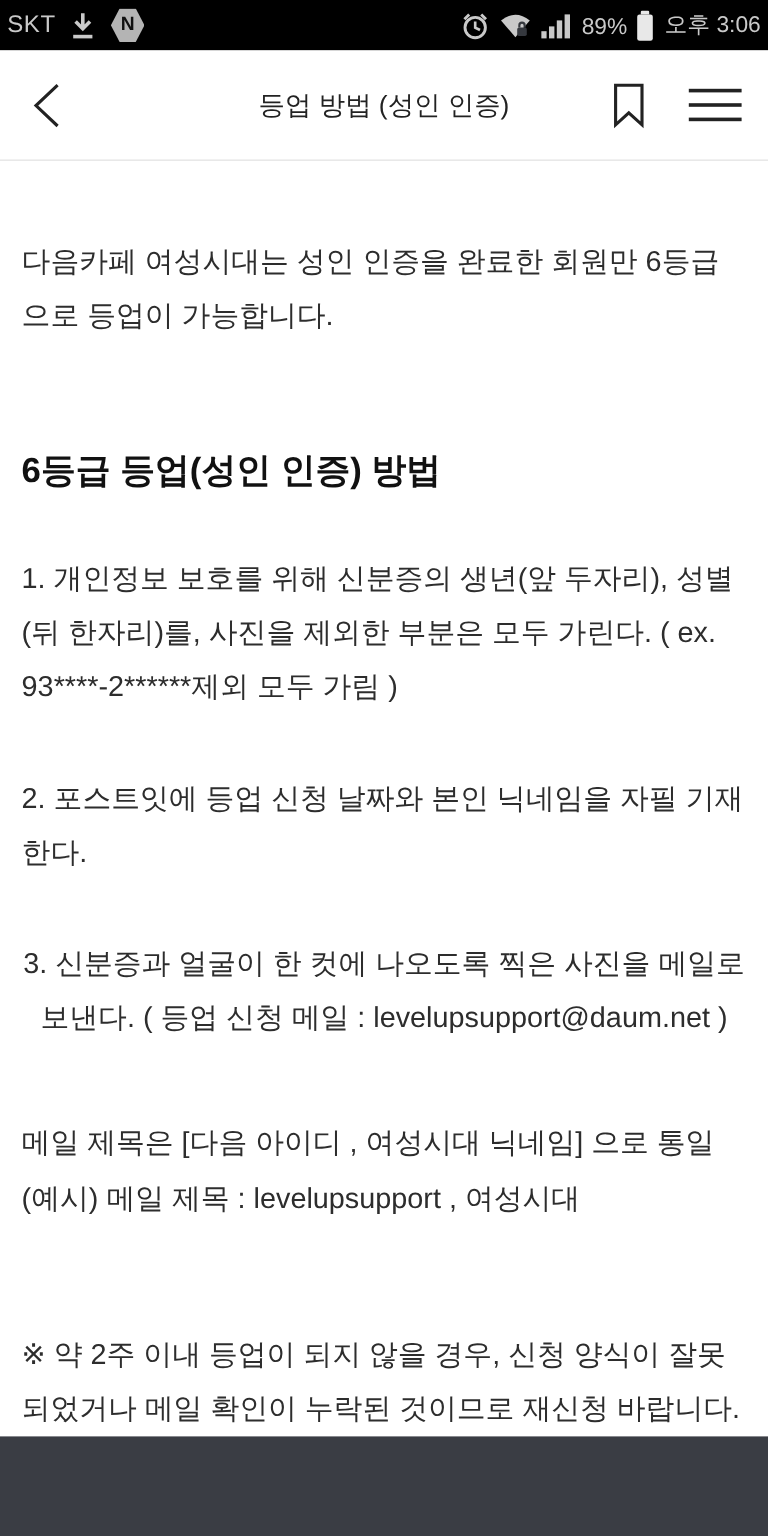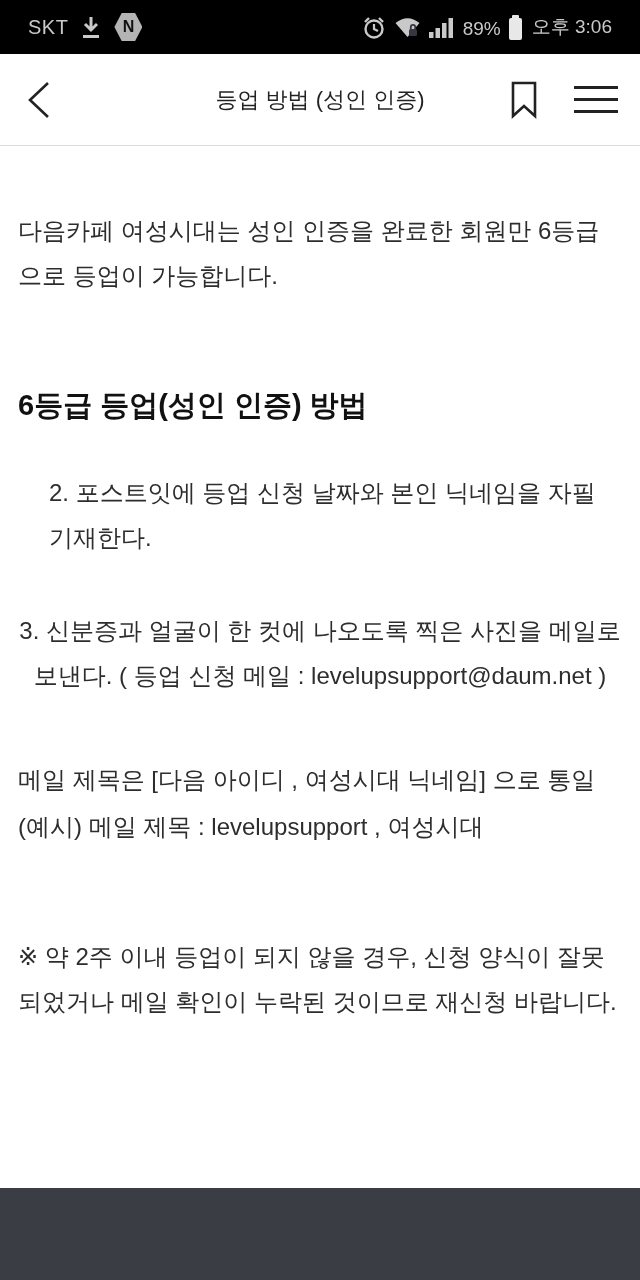--- a/index.html
+++ b/index.html
@@ -1,21 +1,21 @@
 <!DOCTYPE html>
 <html><head>
 <meta charset="utf-8">
 <style>
   * { margin:0; padding:0; box-sizing:border-box; }
   html,body { width:640px; height:1280px; }
   body { font-family:"Liberation Sans","DejaVu Sans",sans-serif; background:#fff; }
   .screen { position:relative; width:640px; height:1280px; overflow:hidden; background:#fff; display:flex; flex-direction:column; }
 
   
-  .status-bar { height:54px; background:#000; display:flex; align-items:center; padding:0 28px; color:#c9c9c9; flex:0 0 auto;gap:20px; }
+  .status-bar { height:42px; background:#000; display:flex; align-items:center; padding:0 6px; color:#c9c9c9; flex:0 0 auto;gap:20px; }
   .sb-left { display:flex; align-items:center; gap:12px; }
   .sb-carrier { font-size:20px; letter-spacing:.5px; }
   .sb-right { margin-left:auto; display:flex; align-items:flex-end; gap:8px; }
   .sb-pct { font-size:19px; }
   .sb-time { font-size:19px; margin-left:2px; white-space:nowrap; }
   .n-badge { width:28px; height:28px; background:#b4b4b4; clip-path:polygon(26% 0,74% 0,100% 50%,74% 100%,26% 100%,0 50%); display:flex; align-items:center; justify-content:center; color:#111; font-weight:bold; font-size:16px; }
   .battery { width:13px; height:22px; background:#e8e8e8; border-radius:2px; position:relative; }
   .battery:before { content:""; position:absolute; top:-3px; left:3px; width:7px; height:3px; background:#e8e8e8; border-radius:1px 1px 0 0; }
 
   
@@ -24,21 +24,21 @@
   .hdr-right { margin-left:auto; display:flex; align-items:center; gap:34px; }
   .hamburger { display:flex; flex-direction:column; gap:9px; }
   .hamburger span { display:block; width:44px; height:3px; background:#222; }
 
   
   .content { flex:1 1 auto; background:#fff; padding:0 18px; color:#2d2d2d; }
   .para { font-size:24px; line-height:45px; }
   .intro { margin-top:62px; }
   .heading { margin-top:90px; font-size:29px; font-weight:bold; color:#111; line-height:34px; }
   .step1 { margin-top:50px; }
-  .step2 { margin-top:48px;margin-left:31px; }
+  .step2 { margin-top:48px; }
   .step3 { margin-top:48px;text-align:center; }
   .mailblock { margin-top:58px; line-height:47px; }
   .notice { margin-top:84px; }
 
   
   .toolbar { height:92px; background:#3a3d44; display:flex; align-items:center; color:#fff; flex:0 0 auto; padding:0 24px; }
   svg { display:block; }
 </style>
 </head>
 <body>
@@ -102,20 +102,21 @@
           <span></span>
           <span></span>
           <span></span>
         </span>
     </div>
   </div>
 
   <div class="content">
     <p class="para intro">다음카페 여성시대는 성인 인증을 완료한 회원만 6등급으로 등업이 가능합니다.</p>
     <h2 class="heading">6등급 등업(성인 인증) 방법</h2>
+    <p class="para step1">1. 개인정보 보호를 위해 신분증의 생년(앞 두자리), 성별(뒤 한자리)를, 사진을 제외한 부분은 모두 가린다. ( ex. 93****-2******제외 모두 가림 )</p>
     <p class="para step2">2. 포스트잇에 등업 신청 날짜와 본인 닉네임을 자필 기재한다.</p>
     <p class="para step3">3. 신분증과 얼굴이 한 컷에 나오도록 찍은 사진을 메일로 보낸다. ( 등업 신청 메일 : levelupsupport@daum.net )</p>
     <div class="para mailblock">
       <div>메일 제목은 [다음 아이디 , 여성시대 닉네임] 으로 통일</div>
       <div>(예시) 메일 제목 : levelupsupport , 여성시대</div>
     </div>
     <p class="para notice">※ 약 2주 이내 등업이 되지 않을 경우, 신청 양식이 잘못되었거나 메일 확인이 누락된 것이므로 재신청 바랍니다.</p>
   </div>
 
   <div class="toolbar">

